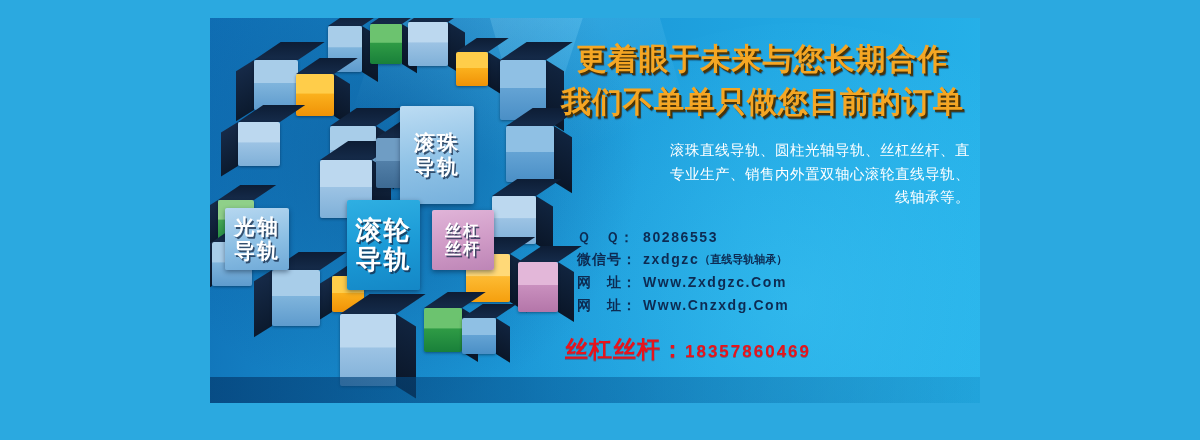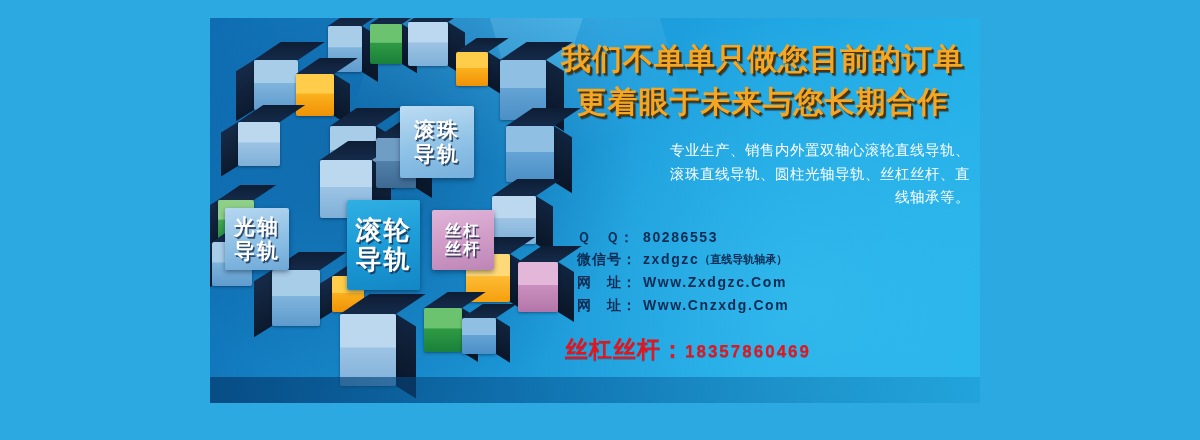--- a/index.html
+++ b/index.html
@@ -83,21 +83,21 @@
     position:absolute;
     display:flex;flex-direction:column;align-items:center;justify-content:center;
     border-radius:2px;
     color:#ffffff;font-weight:bold;letter-spacing:2px;
     text-shadow:1.5px 1.5px 0 rgba(20,40,70,.75);
     box-shadow:0 2px 5px rgba(0,20,45,.45);
     line-height:1.12;
   }
   .label span{display:block;}
   .lbl-gunzhu{
-    left:190px;top:88px;width:74px;height:72px;font-size:21px;
+    left:190px;top:88px;width:74px;height:98px;font-size:21px;
     background:linear-gradient(170deg,#bcdcf3,#8fc2e6 55%,#76b0dc);
   }
   .lbl-guangzhou{
     left:15px;top:190px;width:64px;height:62px;font-size:21px;
     background:linear-gradient(170deg,#b6d7f0,#8cbfe4 55%,#6fa9d7);
   }
   .lbl-gunlun{
     left:137px;top:182px;width:73px;height:90px;font-size:26px;
     background:linear-gradient(170deg,#2fafe2,#1b9ad6 52%,#1487c6);
   }
@@ -273,27 +273,27 @@
       </div>
       <div class="label lbl-sigang">
         <span>丝杠</span>
         <span>丝杆</span>
       </div>
     </div>
 
     <div class="right">
 
       <div class="headline">
+        <div>更着眼于未来与您长期合作</div>
         <div>我们不单单只做您目前的订单</div>
-        <div>更着眼于未来与您长期合作</div>
       </div>
 
       <div class="desc">
+        <div>滚珠直线导轨、圆柱光轴导轨、丝杠丝杆、直</div>
         <div>专业生产、销售内外置双轴心滚轮直线导轨、</div>
-        <div>滚珠直线导轨、圆柱光轴导轨、丝杠丝杆、直</div>
         <div>线轴承等。</div>
       </div>
 
       <div class="contact">
         <div class="crow">
           <span class="ckey">Ｑ　Ｑ：</span>
           <span class="cval">80286553</span>
         </div>
         <div class="crow">
           <span class="ckey">微信号：</span>

